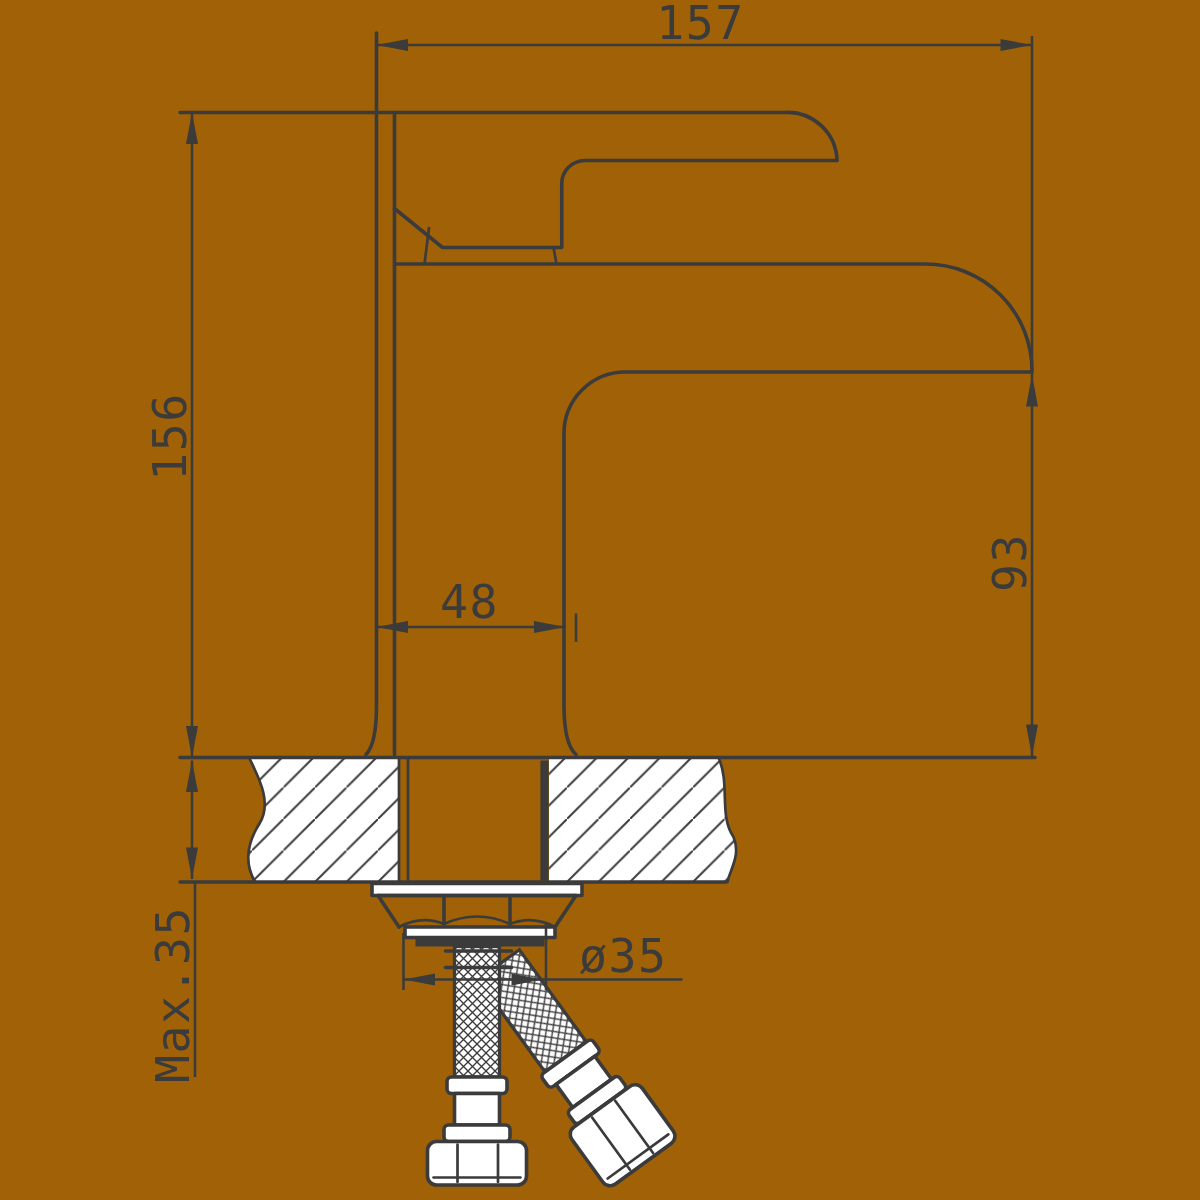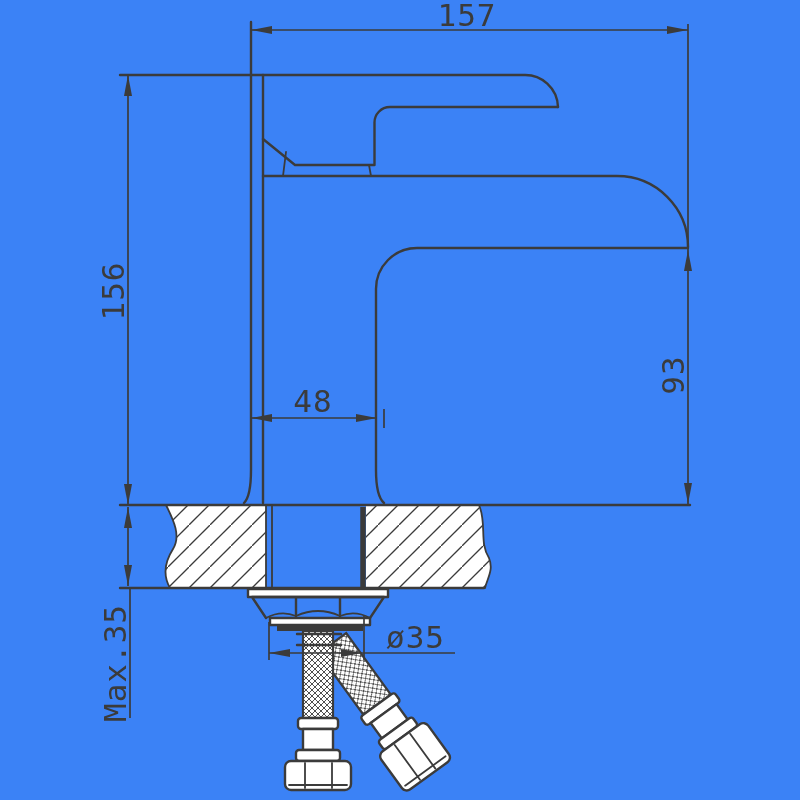--- a/index.html
+++ b/index.html
@@ -1,16 +1,16 @@
 <!DOCTYPE html>
 <html><head>
 <meta charset="utf-8">
 <style>
   html,body{margin:0;padding:0;background:#fff;}
-  .stage{position:relative;width:800px;height:800px;background:#3b82f6;overflow:hidden;}
+  .stage{position:relative;width:800px;height:800px;background:#a16207;overflow:hidden;}
   svg{display:block;}
   .obj{fill:none;stroke:#3b3b3b;stroke-width:2.4;stroke-linecap:round;stroke-linejoin:round;}
   .obj-thin{fill:none;stroke:#3b3b3b;stroke-width:1.8;stroke-linecap:round;}
   .dim{fill:none;stroke:#3b3b3b;stroke-width:1.7;stroke-linecap:butt;}
   .arrow{fill:#3b3b3b;stroke:none;}
   .white{fill:#ffffff;stroke:#3b3b3b;stroke-width:2.4;stroke-linejoin:round;}
   text.dimtext{font-family:"DejaVu Sans Mono","Liberation Mono",monospace;
                font-size:31px;fill:#3b3b3b;letter-spacing:1px;}
 </style>
 </head>

